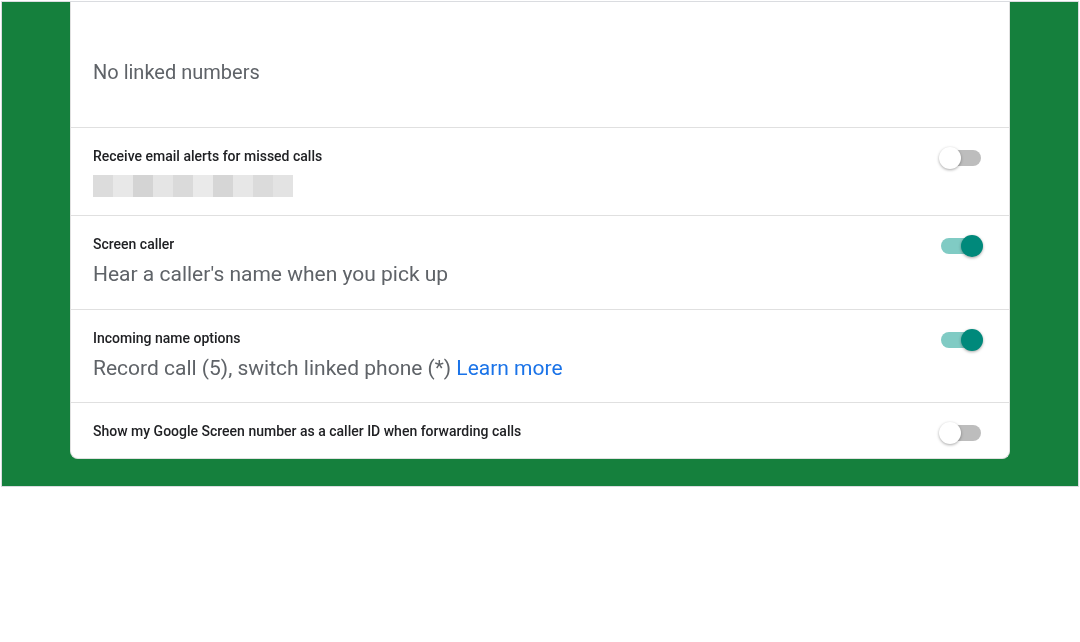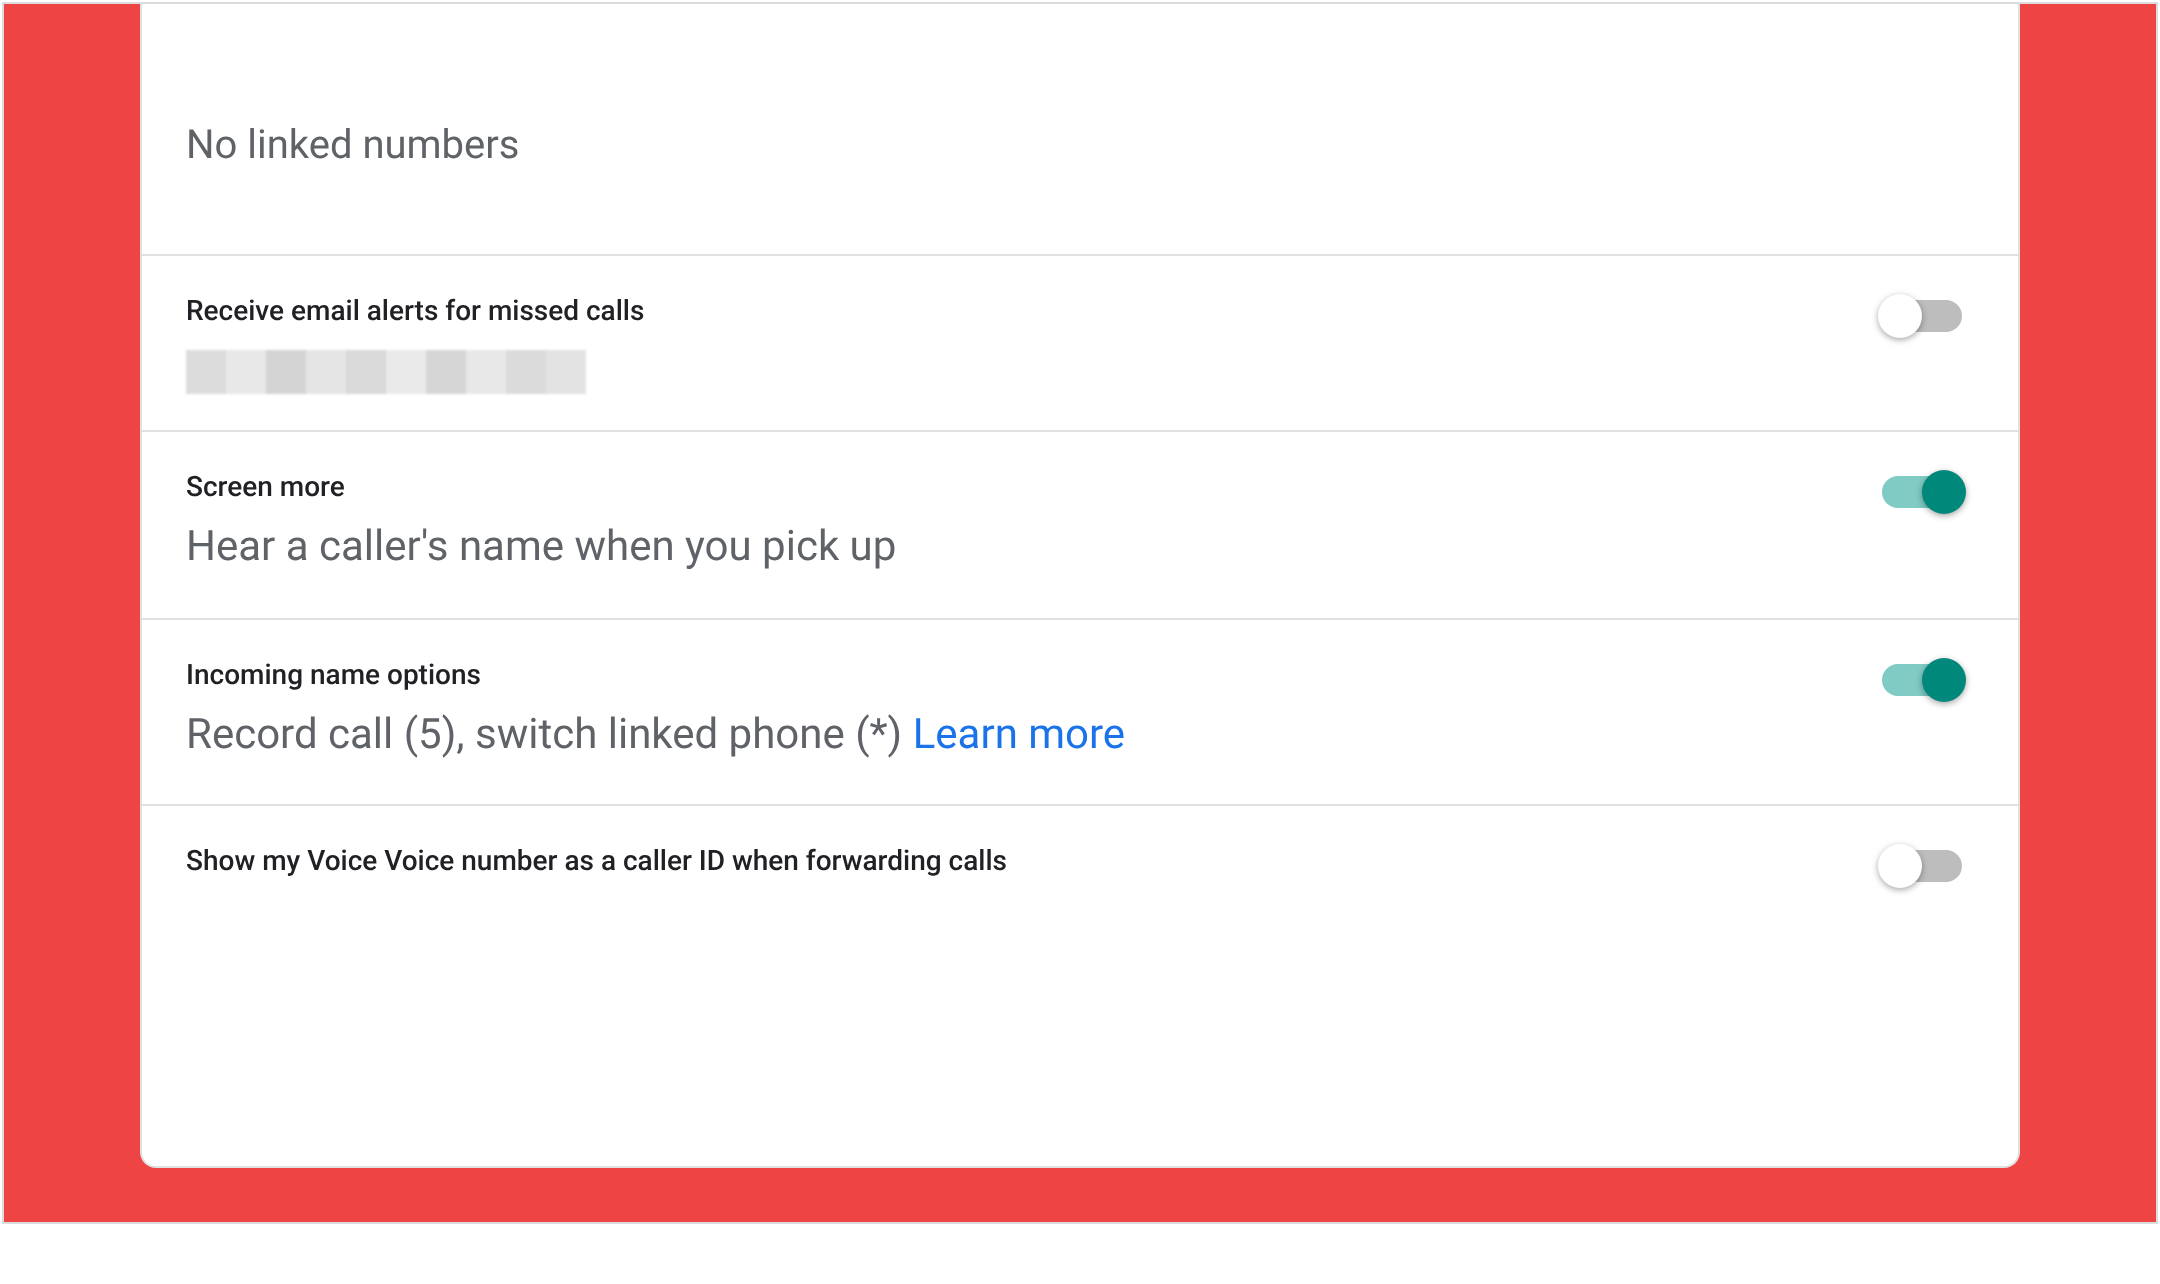--- a/index.html
+++ b/index.html
@@ -7,24 +7,24 @@
     margin: 0; padding: 0;
     width: 1080px; height: 642px;
     font-family: Roboto, "Helvetica Neue", Arial, sans-serif;
     font-size: 16px;
     color: #202124;
     background: #ffffff;
   }
   .outer-frame {
     border: 1px solid #dadce0;
     width: 1078px;
-    height: 611px;
+    height: 486px;
     margin: 1px;
     position: relative;
-    background: #ef4444;
+    background: #15803d;
   }
   .card {
     position: absolute;
     left: 68px;
     right: 68px;
     top: 0;
     bottom: 27px;
     border: 1px solid #e0e0e0;
     border-top: none;
     border-radius: 0 0 8px 8px;
@@ -129,21 +129,21 @@
         <div class="redacted"></div>
       </div>
       <div class="toggle off">
         <div class="track"></div>
         <div class="thumb"></div>
       </div>
     </div>
 
     <div class="section">
       <div class="text-col">
-        <div class="title">Screen more</div>
+        <div class="title">Screen caller</div>
         <div class="desc">Hear a caller's name when you pick up</div>
       </div>
       <div class="toggle on">
         <div class="track"></div>
         <div class="thumb"></div>
       </div>
     </div>
 
     <div class="section">
       <div class="text-col">
@@ -153,21 +153,21 @@
         </div>
       </div>
       <div class="toggle on">
         <div class="track"></div>
         <div class="thumb"></div>
       </div>
     </div>
 
     <div class="section last">
       <div class="text-col">
-        <div class="title">Show my Voice Voice number as a caller ID when forwarding calls</div>
+        <div class="title">Show my Google Screen number as a caller ID when forwarding calls</div>
       </div>
       <div class="toggle off">
         <div class="track"></div>
         <div class="thumb"></div>
       </div>
     </div>
 
   </div>
 </div>
 

